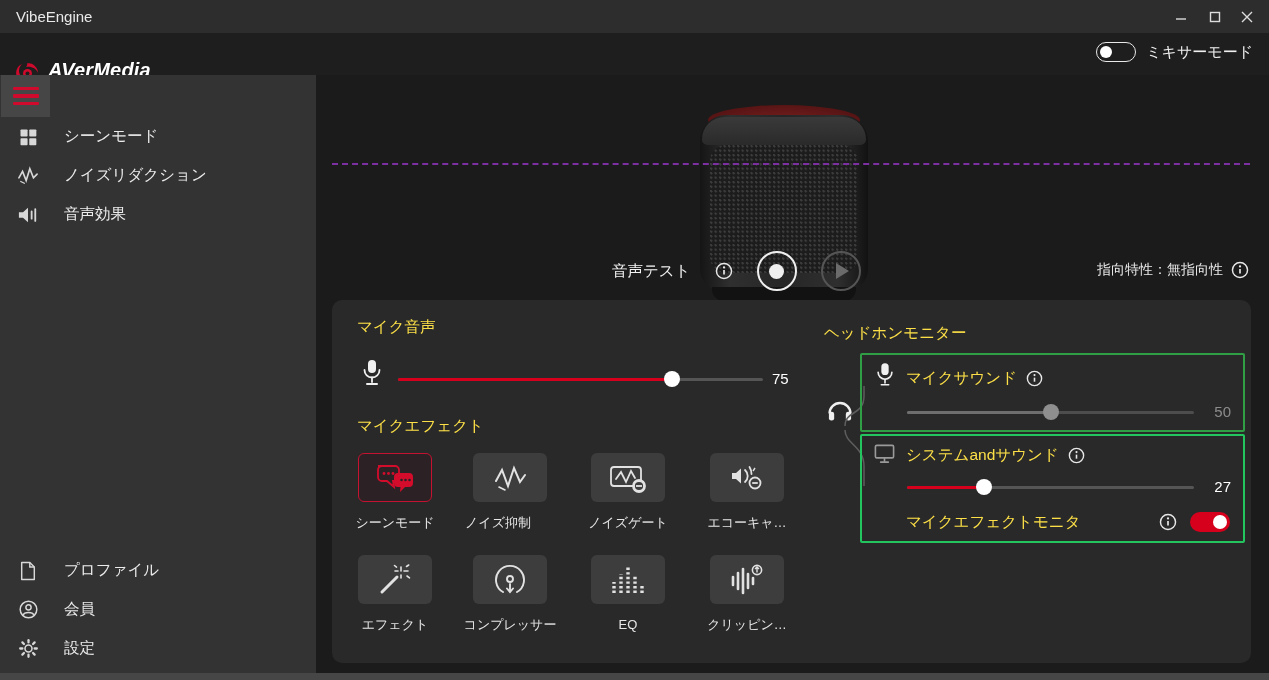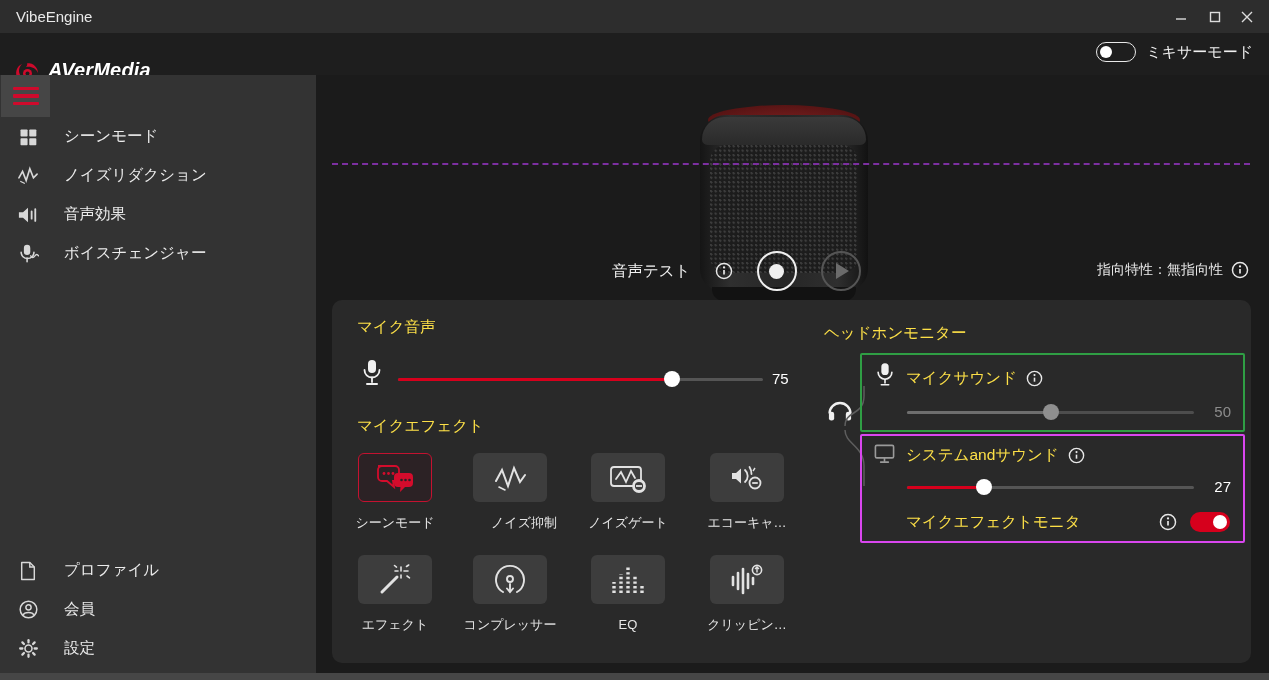--- a/index.html
+++ b/index.html
@@ -79,21 +79,21 @@
   .val { position:absolute; font-size:15px; color:#fff; }
 
   
   .fx-btn { position:absolute; width:74px; height:49px; border-radius:6px; background:#3d3d3d; display:flex; align-items:center; justify-content:center; cursor:pointer; }
   .fx-btn.active { background:#2c2225; border:1px solid #c41230; }
   .fx-lbl { position:absolute; width:96px; text-align:center; color:#e6e6e6; font-size:13px; line-height:17px; }
 
   
   .mon-box { position:absolute; left:528px; width:385px; border-radius:2px; }
   #box-mic { top:53px; height:79px; border:2px solid #2f9e44; }
-  #box-sys { top:134px; height:109px; border:2px solid #d946ef; }
+  #box-sys { top:134px; height:109px; border:2px solid #22c55e; }
   .mon-label-row { position:absolute; display:flex; align-items:center; gap:9px; }
   .mon-label-row .lbl { color:#fde047; font-size:15.5px; }
   .dim { color:#8c8c8c; }
 
   #hscroll { position:absolute; left:0; top:673px; width:1269px; height:7px; background:#464646; }
 </style>
 </head>
 <body>
 
 <div id="titlebar">
@@ -165,31 +165,20 @@
       <span class="lbl">ノイズリダクション</span>
     </div>
     <div class="nav-item">
       <span class="ico">
         <svg width="22" height="20" viewBox="0 0 24 22">
             <path d="M2,8 h4.5 l5.5,-5 v16 l-5.5,-5 H2 z" fill="#d8d8d8"></path>
             <path d="M16,7 v8 M20,4.5 v13" stroke="#d8d8d8" stroke-width="2" stroke-linecap="round"></path>
           </svg>
       </span>
       <span class="lbl">音声効果</span>
-    </div>
-    <div class="nav-item">
-      <span class="ico">
-        <svg width="22" height="22" viewBox="0 0 24 24" fill="none" stroke="#d8d8d8" stroke-width="1.7" stroke-linecap="round">
-            <rect x="7.5" y="2" width="7" height="11" rx="3.5" fill="#d8d8d8" stroke="none"></rect>
-            <path d="M4.5,10 a6.5,6.5 0 0 0 14,0"></path>
-            <path d="M11,16.5 v4"></path>
-            <path d="M15,14 q2,3.5 4.5,0 q2,-3 4,0" stroke-width="1.5"></path>
-          </svg>
-      </span>
-      <span class="lbl">ボイスチェンジャー</span>
     </div>
   </div>
 
   <div class="nav" style="top:476px">
     <div class="nav-item">
       <span class="ico">
         <svg width="18" height="20" viewBox="0 0 20 22" fill="none" stroke="#d8d8d8" stroke-width="1.6">
             <path d="M3,1.5 h9 l5,5 v14 H3 z" stroke-linejoin="round"></path>
             <path d="M12,1.5 v5 h5"></path>
           </svg>
@@ -295,21 +284,21 @@
       </svg>
     </div>
     <div class="fx-lbl" style="left:15px; top:214px">シーンモード</div>
 
     <div class="fx-btn" style="left:141px; top:153px">
       <svg width="36" height="28" viewBox="0 0 36 28" fill="none" stroke="#e2e2e2" stroke-width="2" stroke-linecap="round">
           <path d="M4,17 L10,6 L16,22 L22,4 L28,18 L33,11"></path>
           <path d="M7,23 L13,26" stroke-width="1.6"></path>
         </svg>
     </div>
-    <div class="fx-lbl" style="left:144px; top:214px">ノイズ抑制</div>
+    <div class="fx-lbl" style="left:118px; top:214px">ノイズ抑制</div>
 
     <div class="fx-btn" style="left:259px; top:153px">
       <svg width="40" height="32" viewBox="0 0 40 32" fill="none" stroke="#e2e2e2" stroke-width="1.8">
         <rect x="3" y="5" width="30" height="19" rx="3"></rect>
         <path d="M8,17 L13,10 L18,20 L23,9 L27,16" stroke-linecap="round"></path>
         <circle cx="31" cy="24" r="6" fill="#3d3d3d"></circle>
         <circle cx="31" cy="24" r="5"></circle>
           <path d="M28,24 h6"></path>
       </svg>
     </div>

